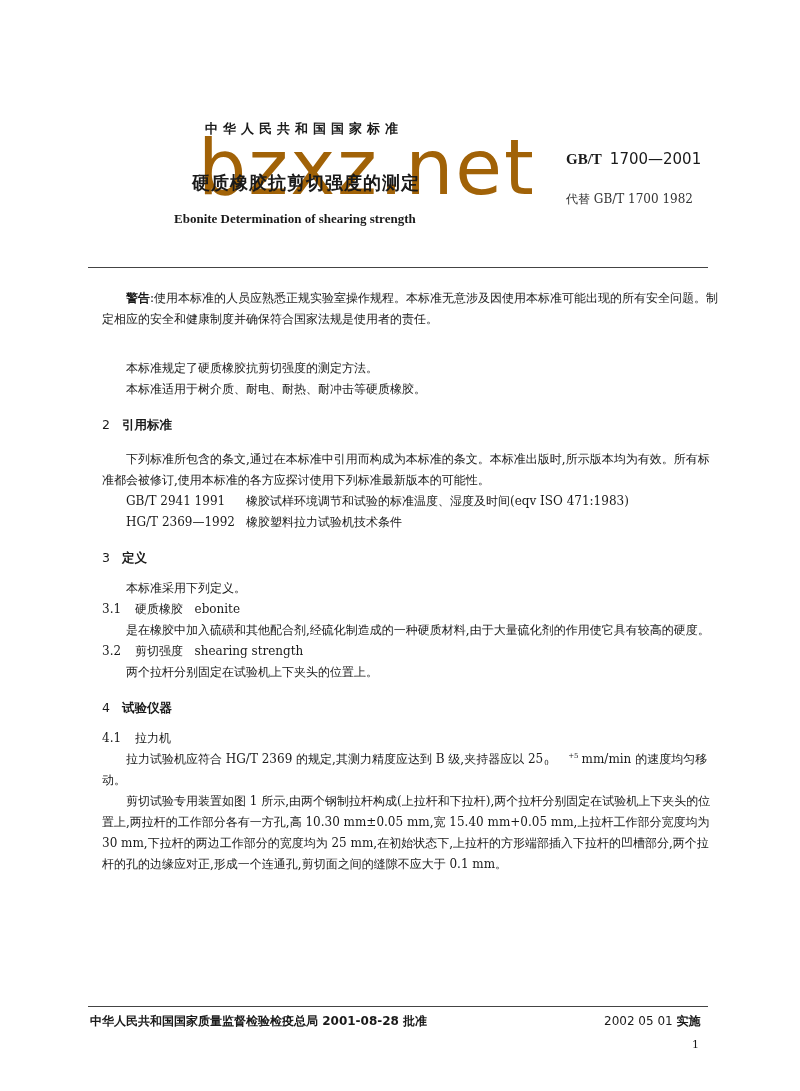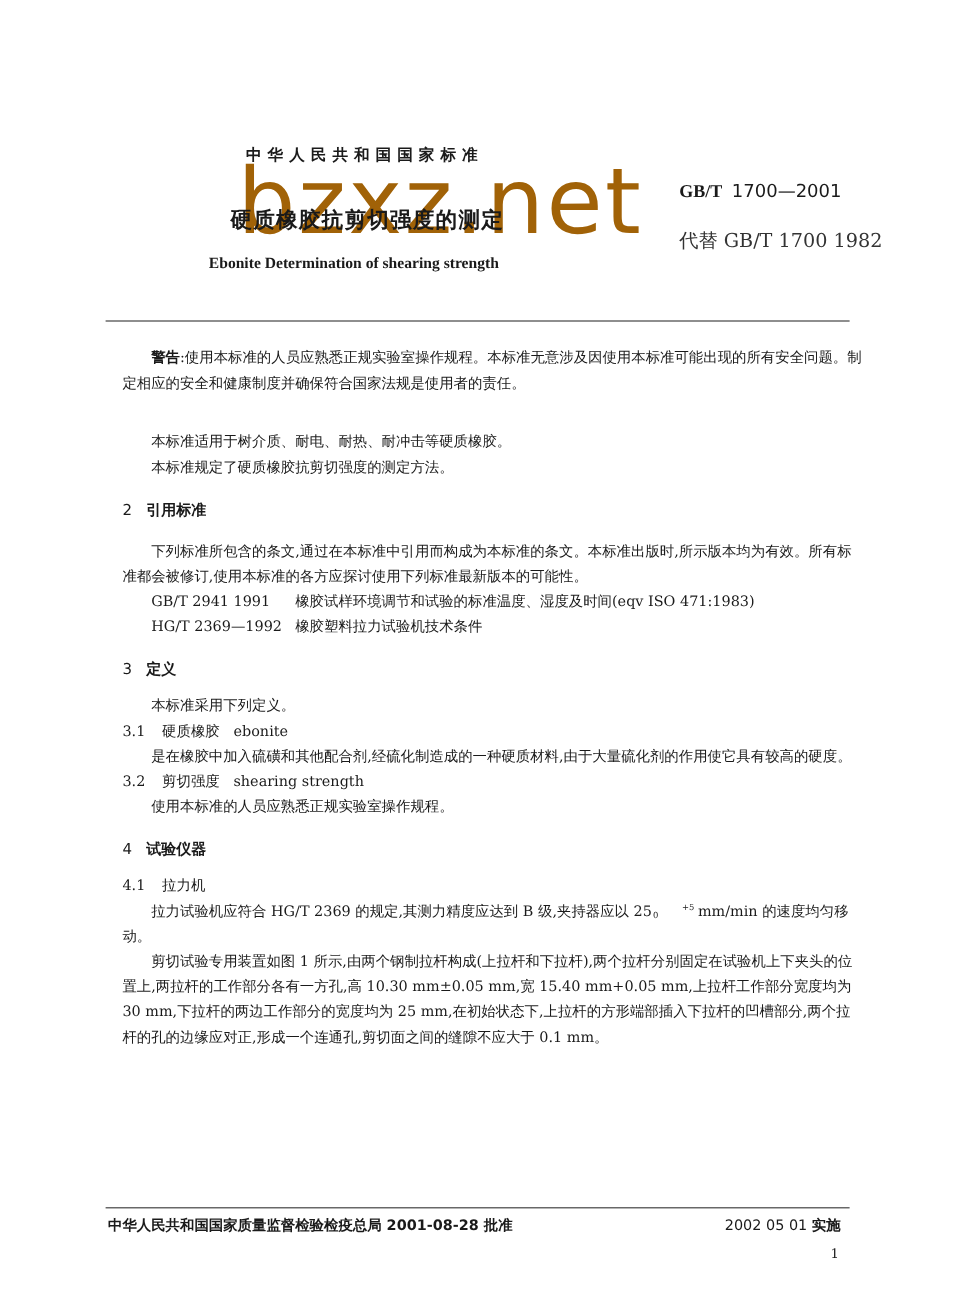--- a/index.html
+++ b/index.html
@@ -18,21 +18,21 @@
   }
   .std-no {
     left: 566px; top: 150px; font-size: 15px; z-index: 1;
   }
   .std-no b { font-family: "Liberation Serif", serif; font-weight: bold; margin-right: 8px; }
   .std-no span { font-family: "DejaVu Sans", sans-serif; font-weight: normal; }
   .title-cn {
     left: 192px; top: 171px; font-family: "DejaVu Sans", sans-serif; font-weight: bold;
     font-size: 18px; letter-spacing: 1px; z-index: 1;
   }
-  .replaces { left: 566px; top: 191px; font-size: 16px; color: #333; z-index: 1; }
+  .replaces { left: 566px; top: 191px; font-size: 12px; color: #333; z-index: 1; }
   .title-en {
     left: 174px; top: 211px; font-family: "Liberation Serif", serif; font-weight: bold;
     font-size: 13px; z-index: 1; text-align: right;
   }
   .rule { left: 88px; width: 620px; height: 1px; background: #444; }
   .rule.top { top: 267px; }
   .rule.bottom { top: 1006px; }
   .body-text {
     left: 90px; width: 618px; font-size: 12px; line-height: 21px; z-index: 1;
   }
@@ -67,38 +67,38 @@
 <div class="abs replaces">代替 GB/T 1700  1982</div>
 <div class="abs title-en">Ebonite  Determination of shearing strength</div>
 
 <div class="abs rule top"></div>
 
 <div class="abs body-text" style="top:288px;margin-left:12px;">
   <p class="p"><span class="bold">警告</span><span>:使用本标准的人员应熟悉正规实验室操作规程。本标准无意涉及因使用本标准可能出现的所有安全问题。制定相应的安全和健康制度并确保符合国家法规是使用者的责任。</span></p>
 
   <div style="height:14px"></div>
   <div style="height:14px"></div>
+  <p class="p">本标准规定了硬质橡胶抗剪切强度的测定方法。</p>
   <p class="p">本标准适用于树介质、耐电、耐热、耐冲击等硬质橡胶。</p>
-  <p class="p">本标准规定了硬质橡胶抗剪切强度的测定方法。</p>
 
   <div style="height:14px"></div>
   <p class="h1"><span class="num">2</span><span>引用标准</span></p>
   <div style="height:14px"></div>
   <p class="p">下列标准所包含的条文,通过在本标准中引用而构成为本标准的条文。本标准出版时,所示版本均为有效。所有标准都会被修订,使用本标准的各方应探讨使用下列标准最新版本的可能性。</p>
   <p class="ref-row"><span class="ref-code">GB/T 2941  1991</span><span>橡胶试样环境调节和试验的标准温度、湿度及时间(eqv ISO 471:1983)</span></p>
   <p class="ref-row"><span class="ref-code">HG/T 2369—1992</span><span>橡胶塑料拉力试验机技术条件</span></p>
 
   <div style="height:14px"></div>
   <p class="h1"><span class="num">3</span><span>定义</span></p>
   <div style="height:10px"></div>
   <p class="p">本标准采用下列定义。</p>
   <p class="h2"><span class="num">3.1</span><span>硬质橡胶</span>&nbsp;&nbsp;&nbsp;<span>ebonite</span></p>
   <p class="p">是在橡胶中加入硫磺和其他配合剂,经硫化制造成的一种硬质材料,由于大量硫化剂的作用使它具有较高的硬度。</p>
   <p class="h2"><span class="num">3.2</span><span>剪切强度</span>&nbsp;&nbsp;&nbsp;<span>shearing strength</span></p>
-  <p class="p">使用本标准的人员应熟悉正规实验室操作规程。</p>
+  <p class="p">两个拉杆分别固定在试验机上下夹头的位置上。</p>
 
   <div style="height:14px"></div>
   <p class="h1"><span class="num">4</span><span>试验仪器</span></p>
   <div style="height:10px"></div>
   <p class="h2"><span class="num">4.1</span><span>拉力机</span></p>
   <p class="p"><span>拉力试验机应符合 HG/T 2369 的规定,其测力精度应达到 B 级,夹持器应以 25</span><span class="tol"><span>+5</span><br><span>0</span></span><span>mm/min 的速度均匀移动。</span></p>
   <p class="p">剪切试验专用装置如图 1 所示,由两个钢制拉杆构成(上拉杆和下拉杆),两个拉杆分别固定在试验机上下夹头的位置上,两拉杆的工作部分各有一方孔,高 10.30 mm±0.05 mm,宽 15.40 mm+0.05 mm,上拉杆工作部分宽度均为 30 mm,下拉杆的两边工作部分的宽度均为 25 mm,在初始状态下,上拉杆的方形端部插入下拉杆的凹槽部分,两个拉杆的孔的边缘应对正,形成一个连通孔,剪切面之间的缝隙不应大于 0.1 mm。</p>
 </div>
 
 <div class="abs rule bottom"></div>

